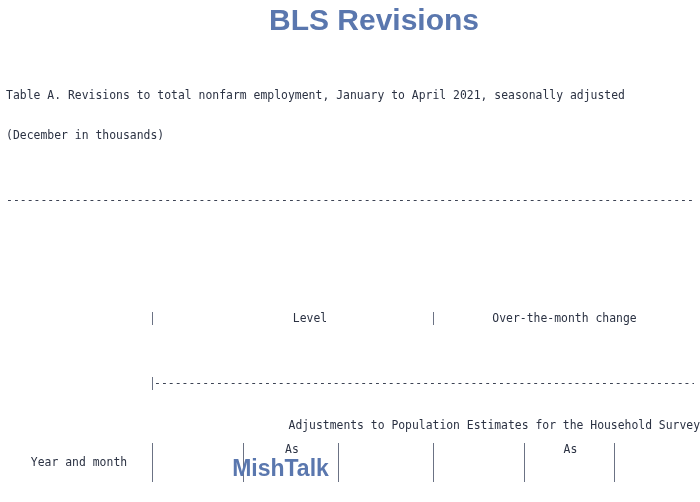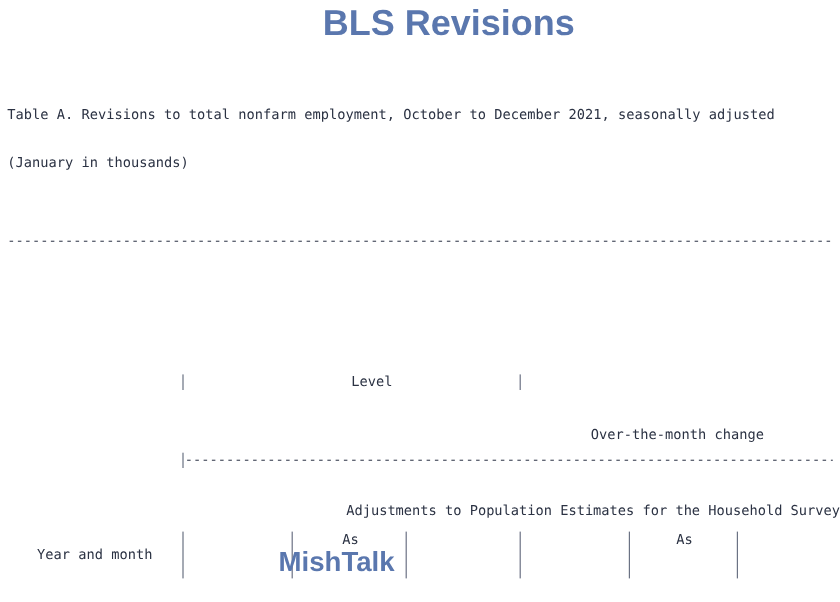--- a/index.html
+++ b/index.html
@@ -95,35 +95,35 @@
     line-height: 27px;
   }
 </style>
 </head>
 <body>
 
 <div class="page-title">BLS Revisions</div>
 
 <div class="table-block">
 
-  <div class="caption-line">Table A. Revisions to total nonfarm employment, October to December 2021, seasonally adjusted</div>
-  <div class="caption-line">(January in thousands)</div>
+  <div class="caption-line">Table A. Revisions to total nonfarm employment, January to April 2021, seasonally adjusted</div>
+  <div class="caption-line">(December in thousands)</div>
 
   
   <div class="rule" id="rule-top">-------------------------------------------------------------------------------------------------------------------</div>
 
   
   <div class="hdr-wrap">
 
     
     <div class="row">
       <span class="sep" style="left:146px;  height:13.1px;"></span>
       <span class="cell grp-title" style="left:148px; width:312px;">Level</span>
       <span class="sep" style="left:427px; height:13.1px;"></span>
-      <span class="cell grp-title" style="left:429px; width:259px;margin-top:44px;">Over-the-month change</span>
+      <span class="cell grp-title" style="left:429px; width:259px;">Over-the-month change</span>
     </div>
 
     
     <div class="rule" style="position:relative;">
       <span class="sep" style="left:146px; height:13.1px;"></span>
       <span id="rule-sub" style="position:absolute;left:148px;top:0;">------------------------------------------------------------------------------------------</span>
     </div>
 
     
     <div class="row">

